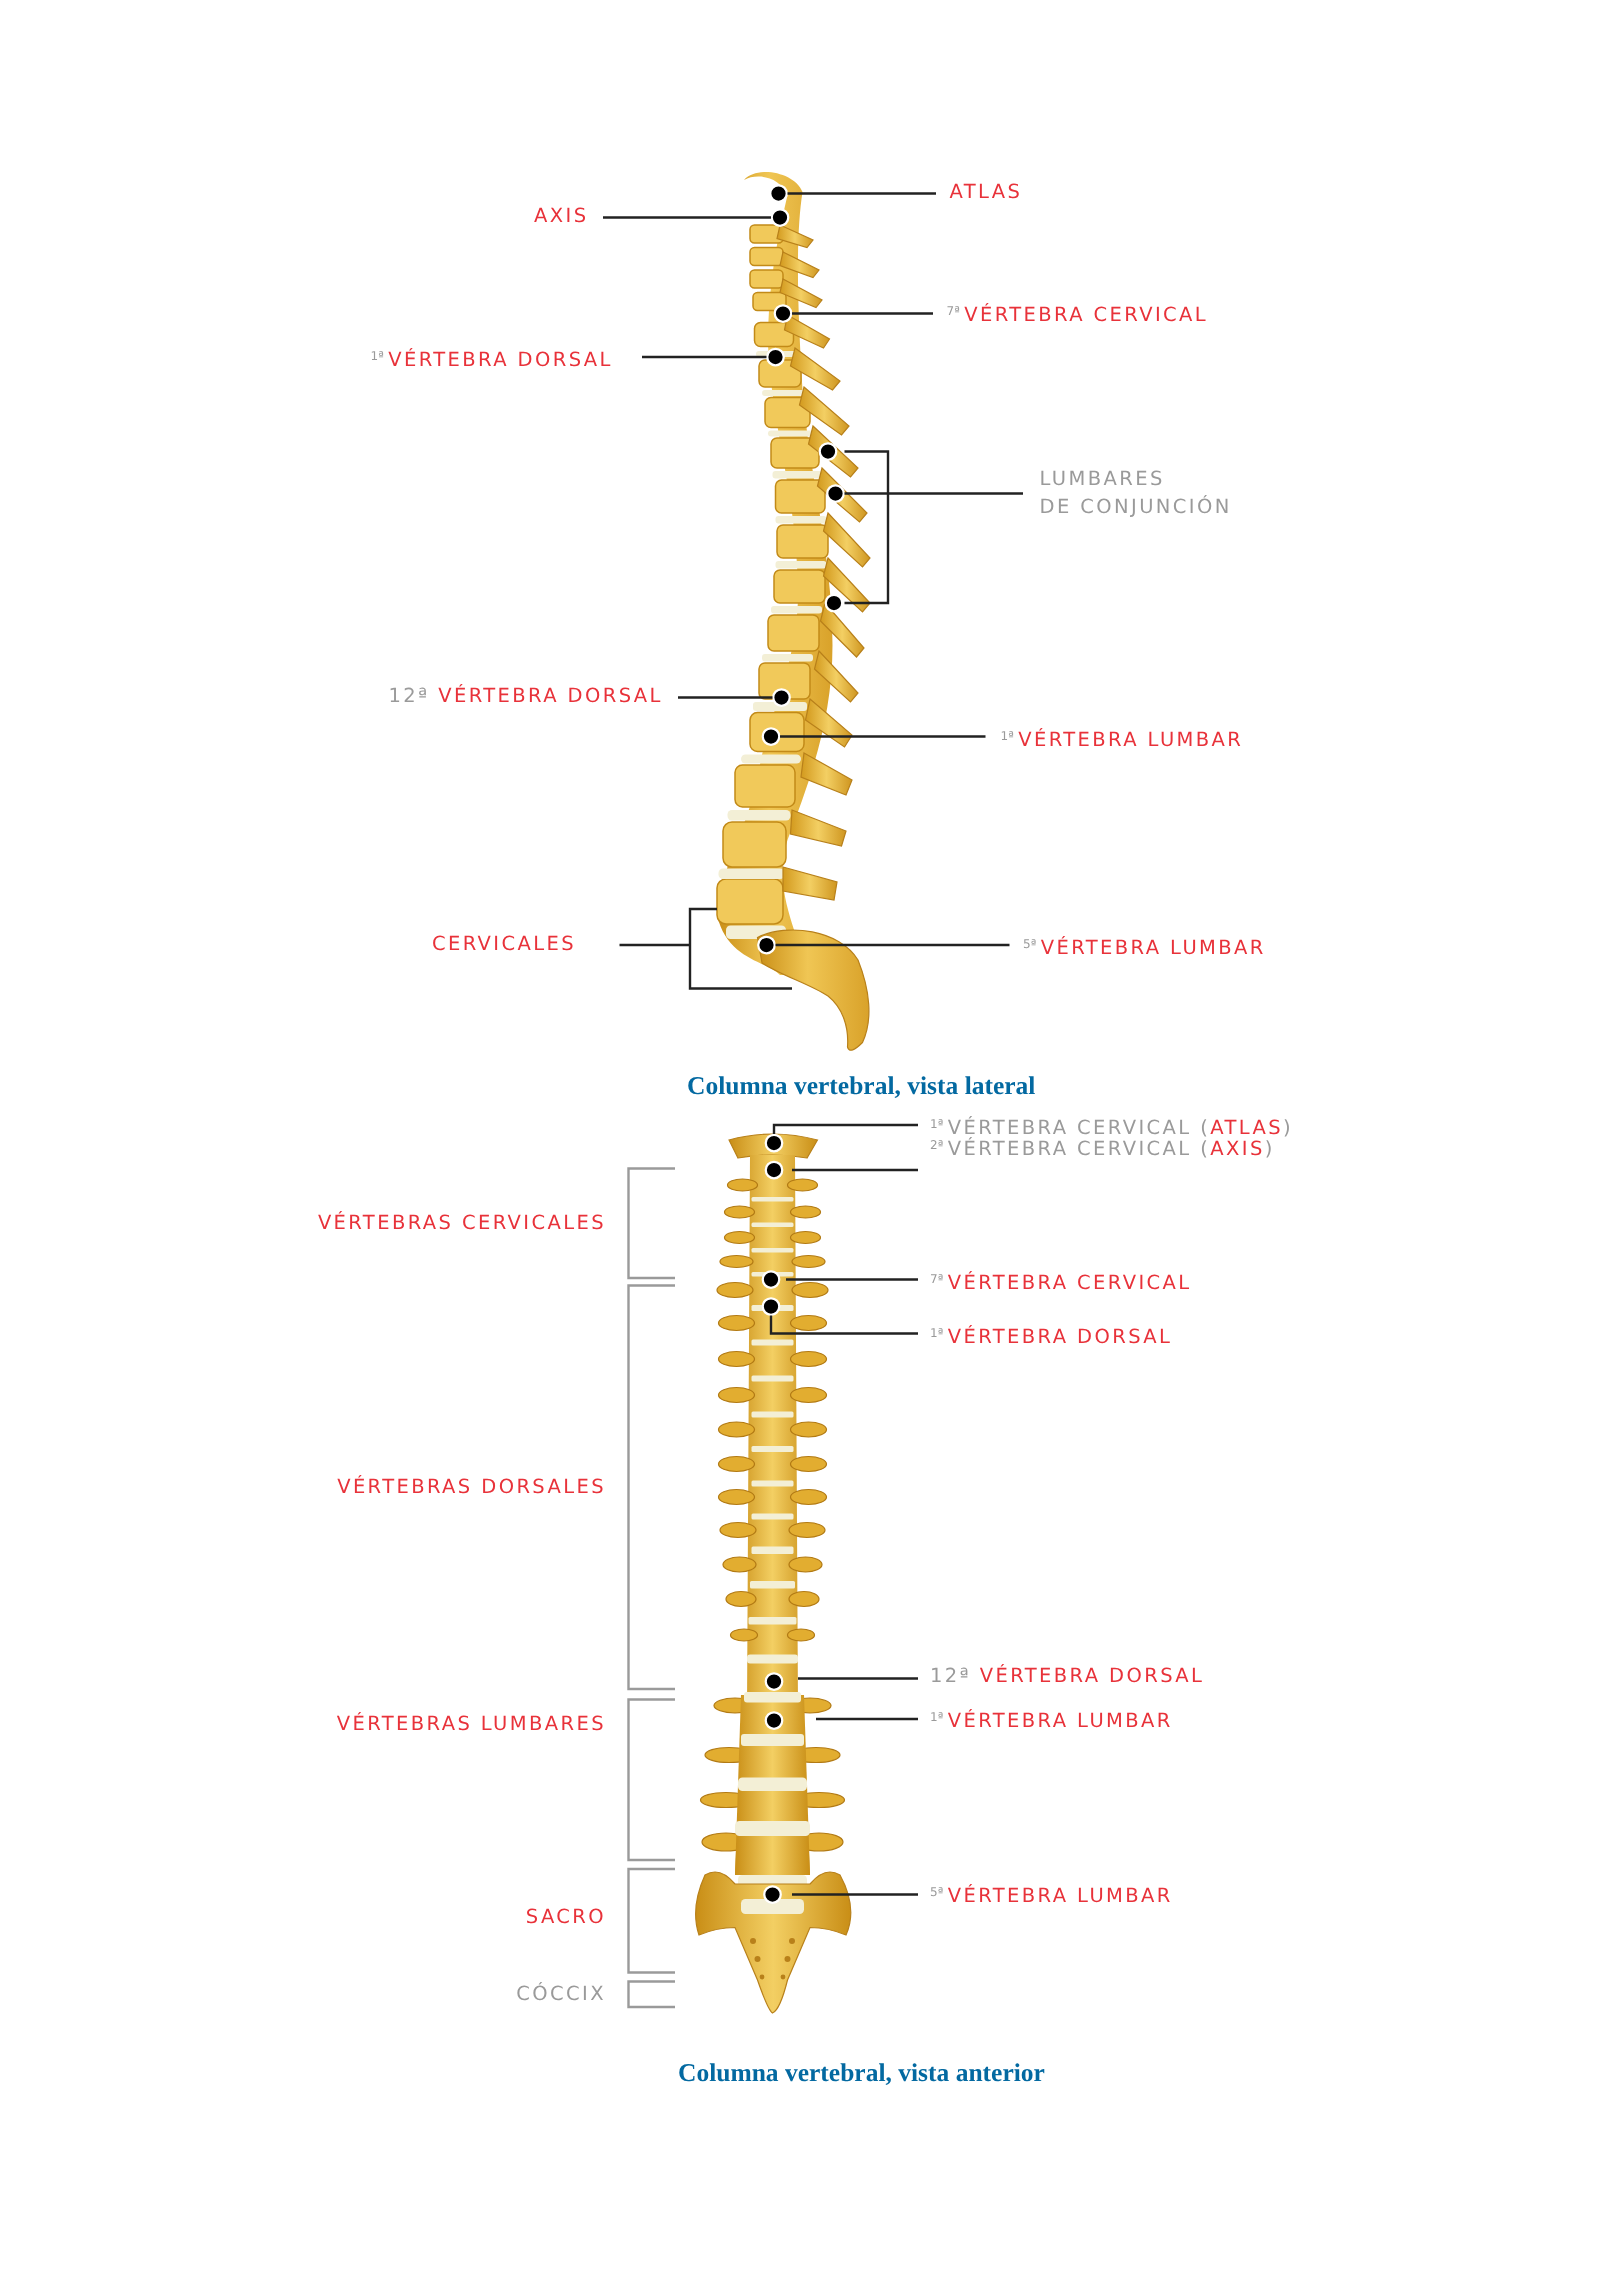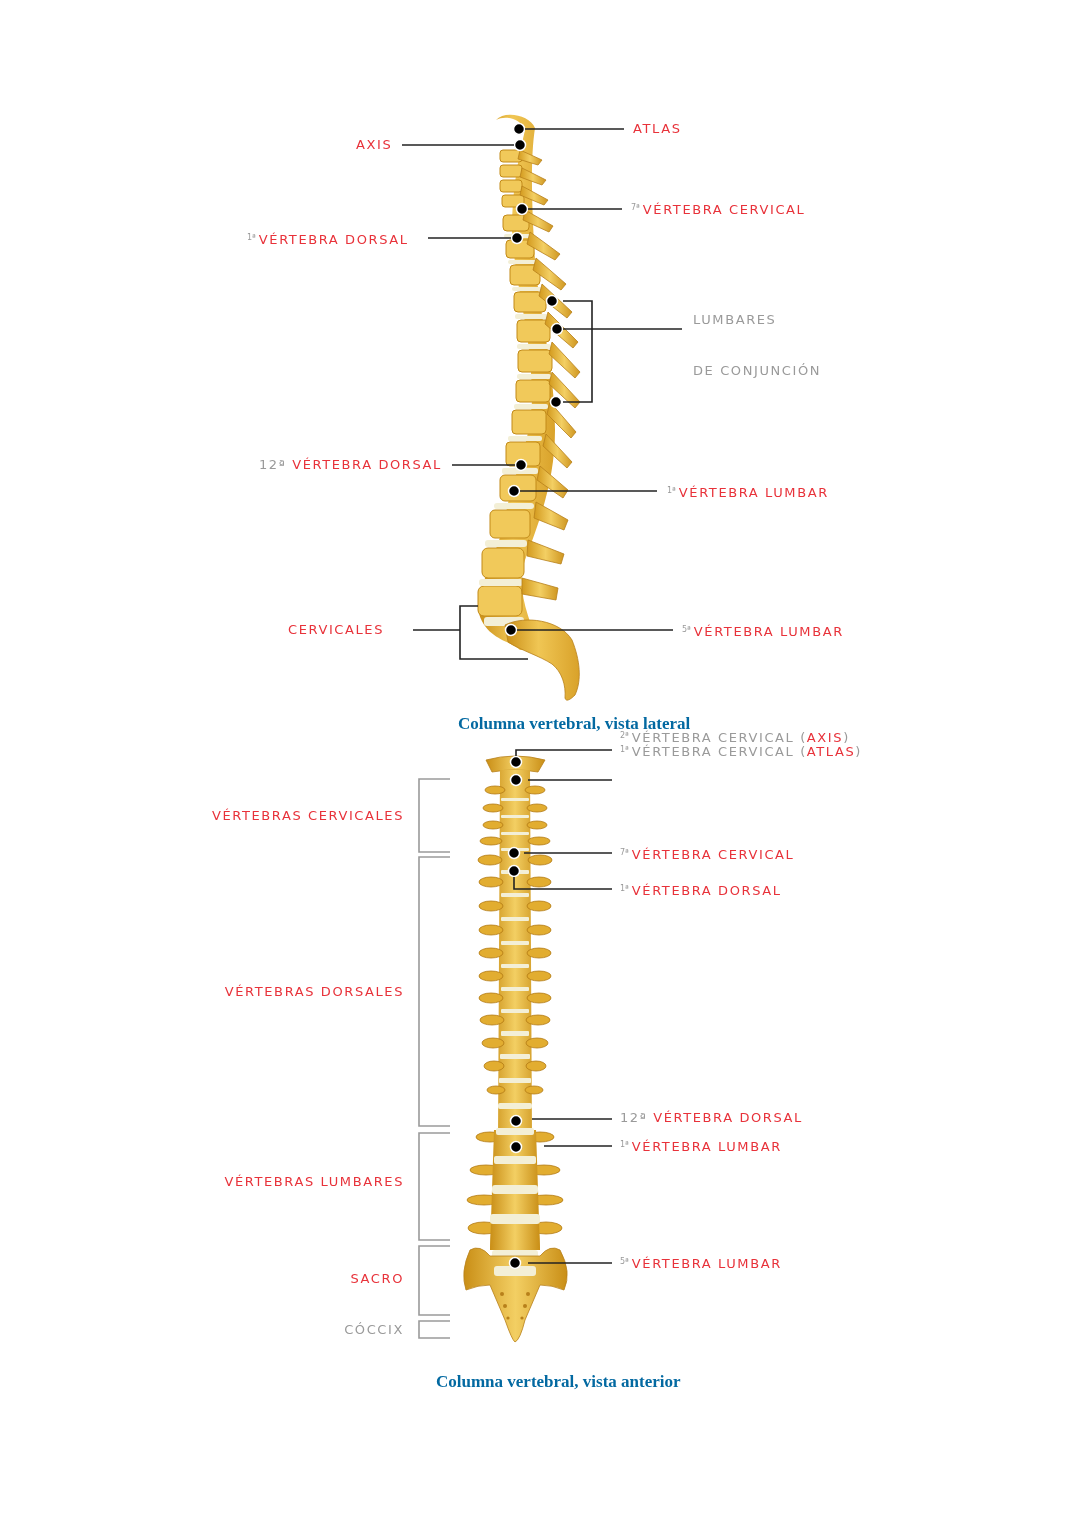--- a/index.html
+++ b/index.html
@@ -113,21 +113,21 @@
     <line x1="413" y1="630" x2="460" y2="630"></line>
     <path d="M478,606 H460 V659 H528"></path>
   </g>
 </svg>
 
 <div class="lbl red" style="left:633px;top:121px;">ATLAS</div>
 <div class="lbl red" style="left:356px;top:137px;">AXIS</div>
 <div class="lbl" style="left:631px;top:200px;"><span class="gray sup">7ª</span><span class="red">VÉRTEBRA  CERVICAL</span></div>
 <div class="lbl" style="left:247px;top:230px;"><span class="gray sup">1ª</span><span class="red">VÉRTEBRA DORSAL</span></div>
 <div class="lbl gray" style="left:693px;top:312px;">LUMBARES</div>
-<div class="lbl gray" style="left:693px;top:331px;margin-top:32px;">DE CONJUNCIÓN</div>
+<div class="lbl gray" style="left:693px;top:331px;">DE CONJUNCIÓN</div>
 <div class="lbl" style="left:259px;top:457px;"><span class="gray" style="font-size:13px;">12ª</span> <span class="red">VÉRTEBRA  DORSAL</span></div>
 <div class="lbl" style="left:667px;top:483px;"><span class="gray sup">1ª</span><span class="red">VÉRTEBRA  LUMBAR</span></div>
 <div class="lbl red" style="left:288px;top:622px;">CERVICALES</div>
 <div class="lbl" style="left:682px;top:622px;"><span class="gray sup">5ª</span><span class="red">VÉRTEBRA  LUMBAR</span></div>
 
 <div class="caption" style="left:458px;top:714px;">Columna vertebral, vista lateral</div>
 
 <svg class="fig" width="1080" height="1528" viewBox="0 0 1080 1528" style="top:0;">
   <defs>
     <linearGradient id="boneA" x1="0" x2="1" y1="0" y2="0">
@@ -242,26 +242,26 @@
   <g stroke="#9a9a9a" stroke-width="1.6" fill="none">
     <path d="M450,779 H419 V852 H450"></path>
     <path d="M450,857 H419 V1126 H450"></path>
     <path d="M450,1133 H419 V1240 H450"></path>
     <path d="M450,1246 H419 V1315 H450"></path>
     <path d="M450,1321 H419 V1338 H450"></path>
   </g>
 </svg>
 
 <div class="lbl gray" style="left:620px;top:742px;"><span class="sup">1ª</span><span>VÉRTEBRA CERVICAL (</span><span class="red">ATLAS</span><span>)</span></div>
-<div class="lbl gray" style="left:620px;top:728px;"><span class="sup">2ª</span><span>VÉRTEBRA CERVICAL (</span><span class="red">AXIS</span><span>)</span></div>
+<div class="lbl gray" style="left:620px;top:756px;"><span class="sup">2ª</span><span>VÉRTEBRA CERVICAL (</span><span class="red">AXIS</span><span>)</span></div>
 <div class="lbl" style="left:620px;top:845px;"><span class="gray sup">7ª</span><span class="red">VÉRTEBRA CERVICAL</span></div>
 <div class="lbl" style="left:620px;top:881px;"><span class="gray sup">1ª</span><span class="red">VÉRTEBRA DORSAL</span></div>
 <div class="lbl" style="left:620px;top:1110px;"><span class="gray" style="font-size:13px;">12ª</span> <span class="red">VÉRTEBRA DORSAL</span></div>
 <div class="lbl" style="left:620px;top:1137px;"><span class="gray sup">1ª</span><span class="red">VÉRTEBRA LUMBAR</span></div>
 <div class="lbl" style="left:620px;top:1254px;"><span class="gray sup">5ª</span><span class="red">VÉRTEBRA LUMBAR</span></div>
 
 <div class="lbl red" style="right:676px;top:808px;">VÉRTEBRAS CERVICALES</div>
 <div class="lbl red" style="right:676px;top:984px;">VÉRTEBRAS DORSALES</div>
-<div class="lbl red" style="right:676px;top:1174px;text-align:right;">VÉRTEBRAS  LUMBARES</div>
+<div class="lbl red" style="right:676px;top:1142px;text-align:right;">VÉRTEBRAS  LUMBARES</div>
 <div class="lbl red" style="right:676px;top:1271px;">SACRO</div>
 <div class="lbl gray" style="right:676px;top:1322px;">CÓCCIX</div>
 
-<div class="caption" style="left:436px;top:1372px;">Columna vertebral, vista anterior</div>
+<div class="caption" style="left:452px;top:1372px;">Columna vertebral, vista anterior</div>
 
 </body></html>

